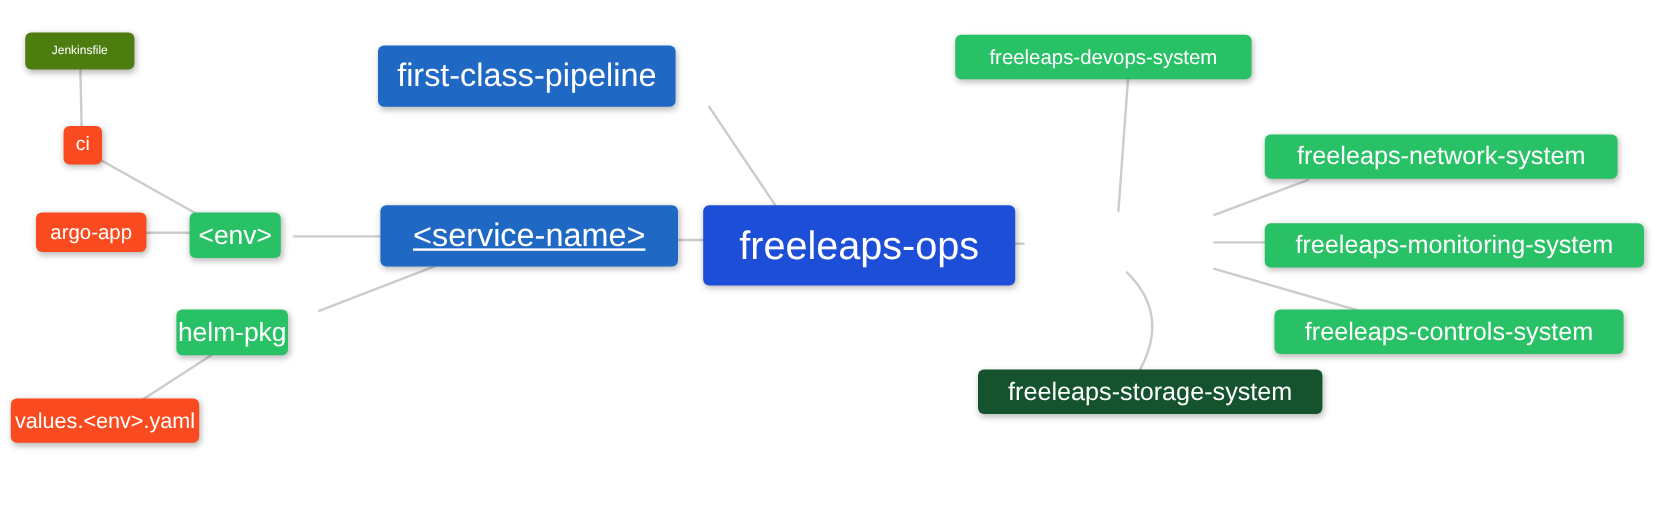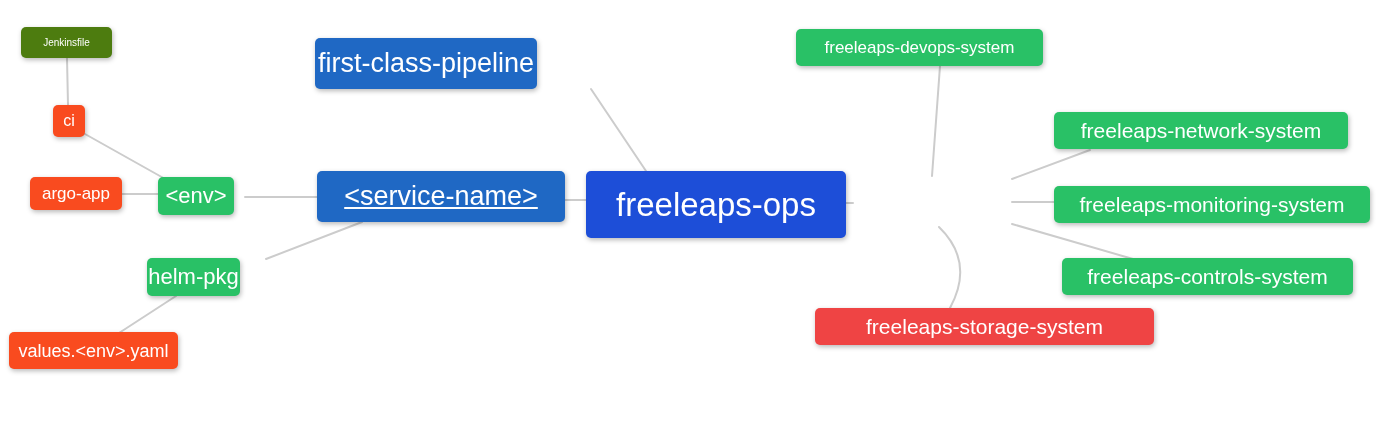--- a/index.html
+++ b/index.html
@@ -61,32 +61,32 @@
   <div class="node" style="left: 21px; top: 27px; width: 91px; height: 31px; font-size: 10px; background-color: #4d7c0f;">Jenkinsfile</div>
 
   <div class="node" style="left: 53px; top: 105px; width: 32px; height: 32px; font-size: 16px; background-color: rgb(249, 75, 31);">ci</div>
 
   <div class="node" style="left: 30px; top: 177px; width: 92px; height: 33px; font-size: 17px; background-color: rgb(249, 75, 31);">argo-app</div>
 
   <div class="node" style="left: 158px; top: 177px; width: 76px; height: 38px; font-size: 22px; background-color: rgb(41, 193, 102);">&lt;env&gt;</div>
 
   <div class="node" style="left: 147px; top: 258px; width: 93px; height: 38px; font-size: 22px; background-color: rgb(41, 193, 102);">helm-pkg</div>
 
-  <div class="node" style="left: 9px; top: 332px; width: 169px; height: 37px; font-size: 18px; background-color: rgb(249, 75, 31);">values.&lt;env&gt;.yaml</div>
+  <div class="node" style="left: 9px; top: 332px; width: 157px; height: 37px; font-size: 18px; background-color: rgb(249, 75, 31);">values.&lt;env&gt;.yaml</div>
 
-  <div class="node" style="left: 315px; top: 38px; width: 222px; height: 51px; font-size: 27px; background-color: rgb(31, 104, 196);">first-class-pipeline</div>
+  <div class="node" style="left: 315px; top: 38px; width: 248px; height: 51px; font-size: 27px; background-color: rgb(31, 104, 196);">first-class-pipeline</div>
 
   <div class="node" style="left: 317px; top: 171px; width: 248px; height: 51px; font-size: 27px; background-color: rgb(31, 104, 196); text-decoration: underline;">&lt;service-name&gt;</div>
 
   <div class="node" style="left: 586px; top: 171px; width: 260px; height: 67px; font-size: 33px; background-color: #1d4ed8;">freeleaps-ops</div>
 
 
   <div class="node" style="left: 796px; top: 29px; width: 247px; height: 37px; font-size: 17px; background-color: rgb(41, 193, 102);">freeleaps-devops-system</div>
 
   <div class="node" style="left: 1054px; top: 186px; width: 316px; height: 37px; font-size: 21px; background-color: rgb(41, 193, 102);">freeleaps-monitoring-system</div>
 
   <div class="node" style="left: 1054px; top: 112px; width: 294px; height: 37px; font-size: 21px; background-color: rgb(41, 193, 102);">freeleaps-network-system</div>
 
   <div class="node" style="left: 1062px; top: 258px; width: 291px; height: 37px; font-size: 21px; background-color: rgb(41, 193, 102);">freeleaps-controls-system</div>
 
-  <div class="node" style="left: 815px; top: 308px; width: 339px; height: 37px; font-size: 21px; background-color: #ef4444;">freeleaps-storage-system</div>
+  <div class="node" style="left: 815px; top: 308px; width: 287px; height: 37px; font-size: 21px; background-color: #14532d;">freeleaps-storage-system</div>
 
 </div>
 
 </body></html>

